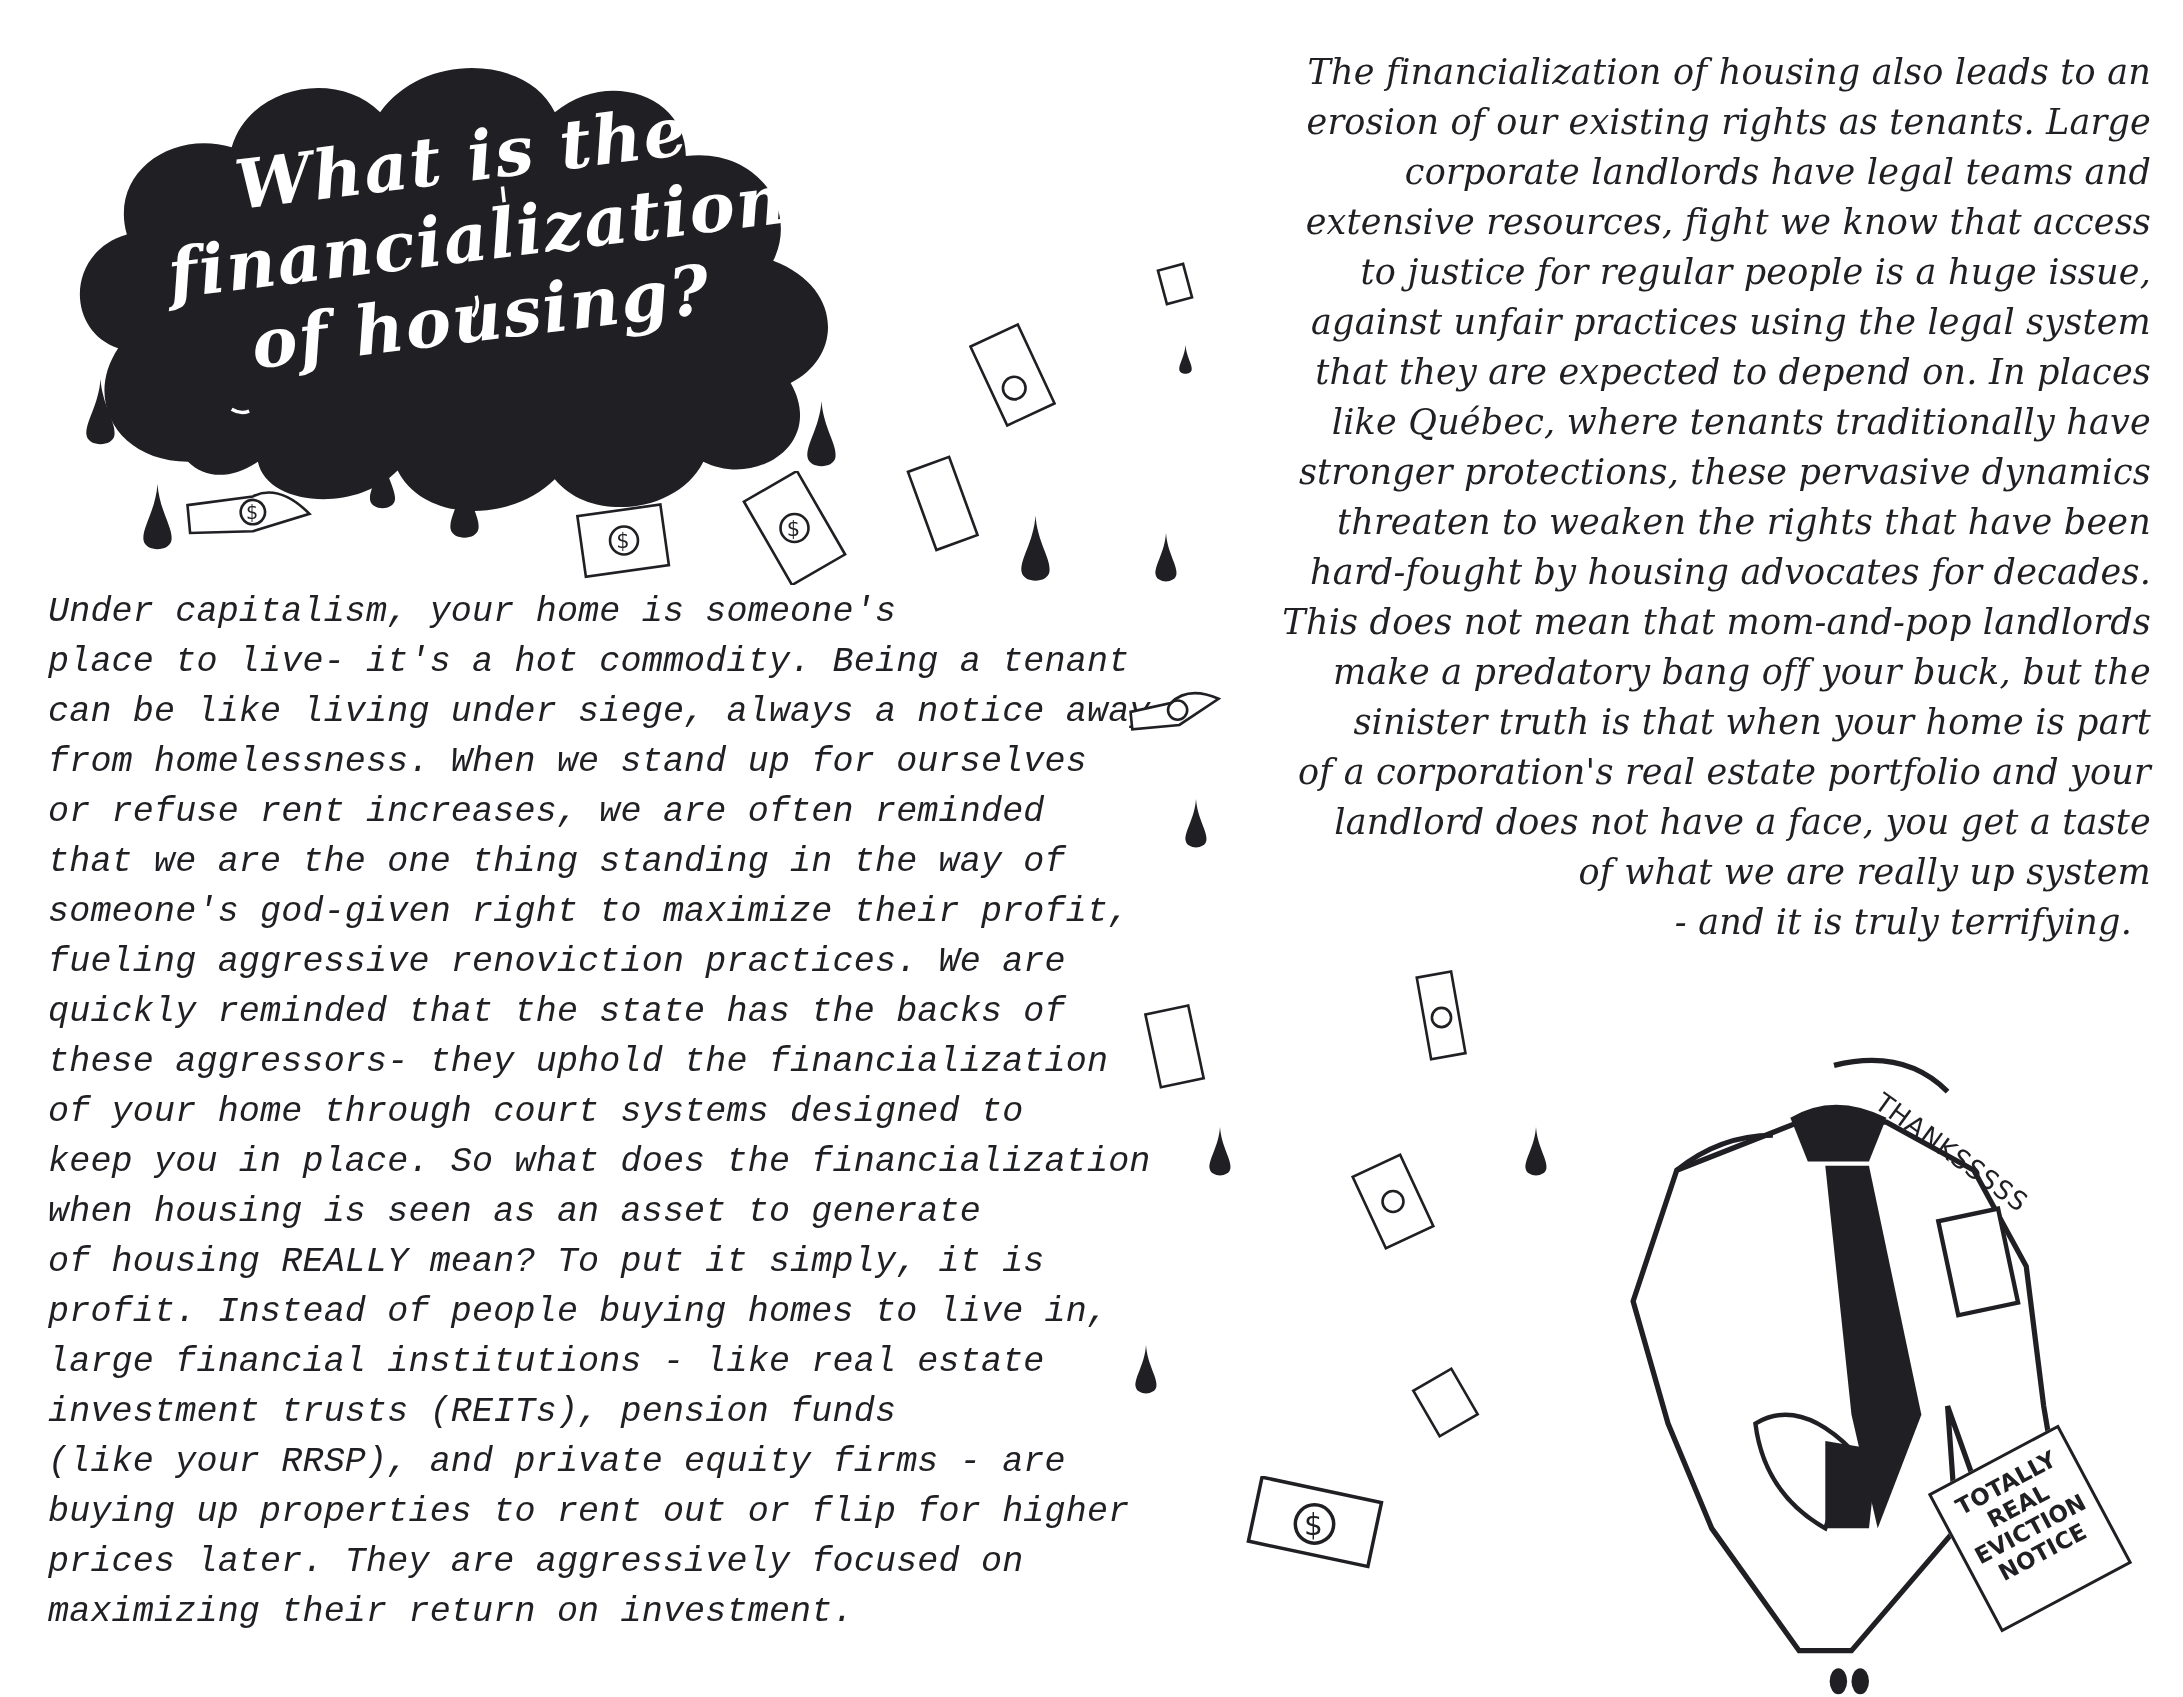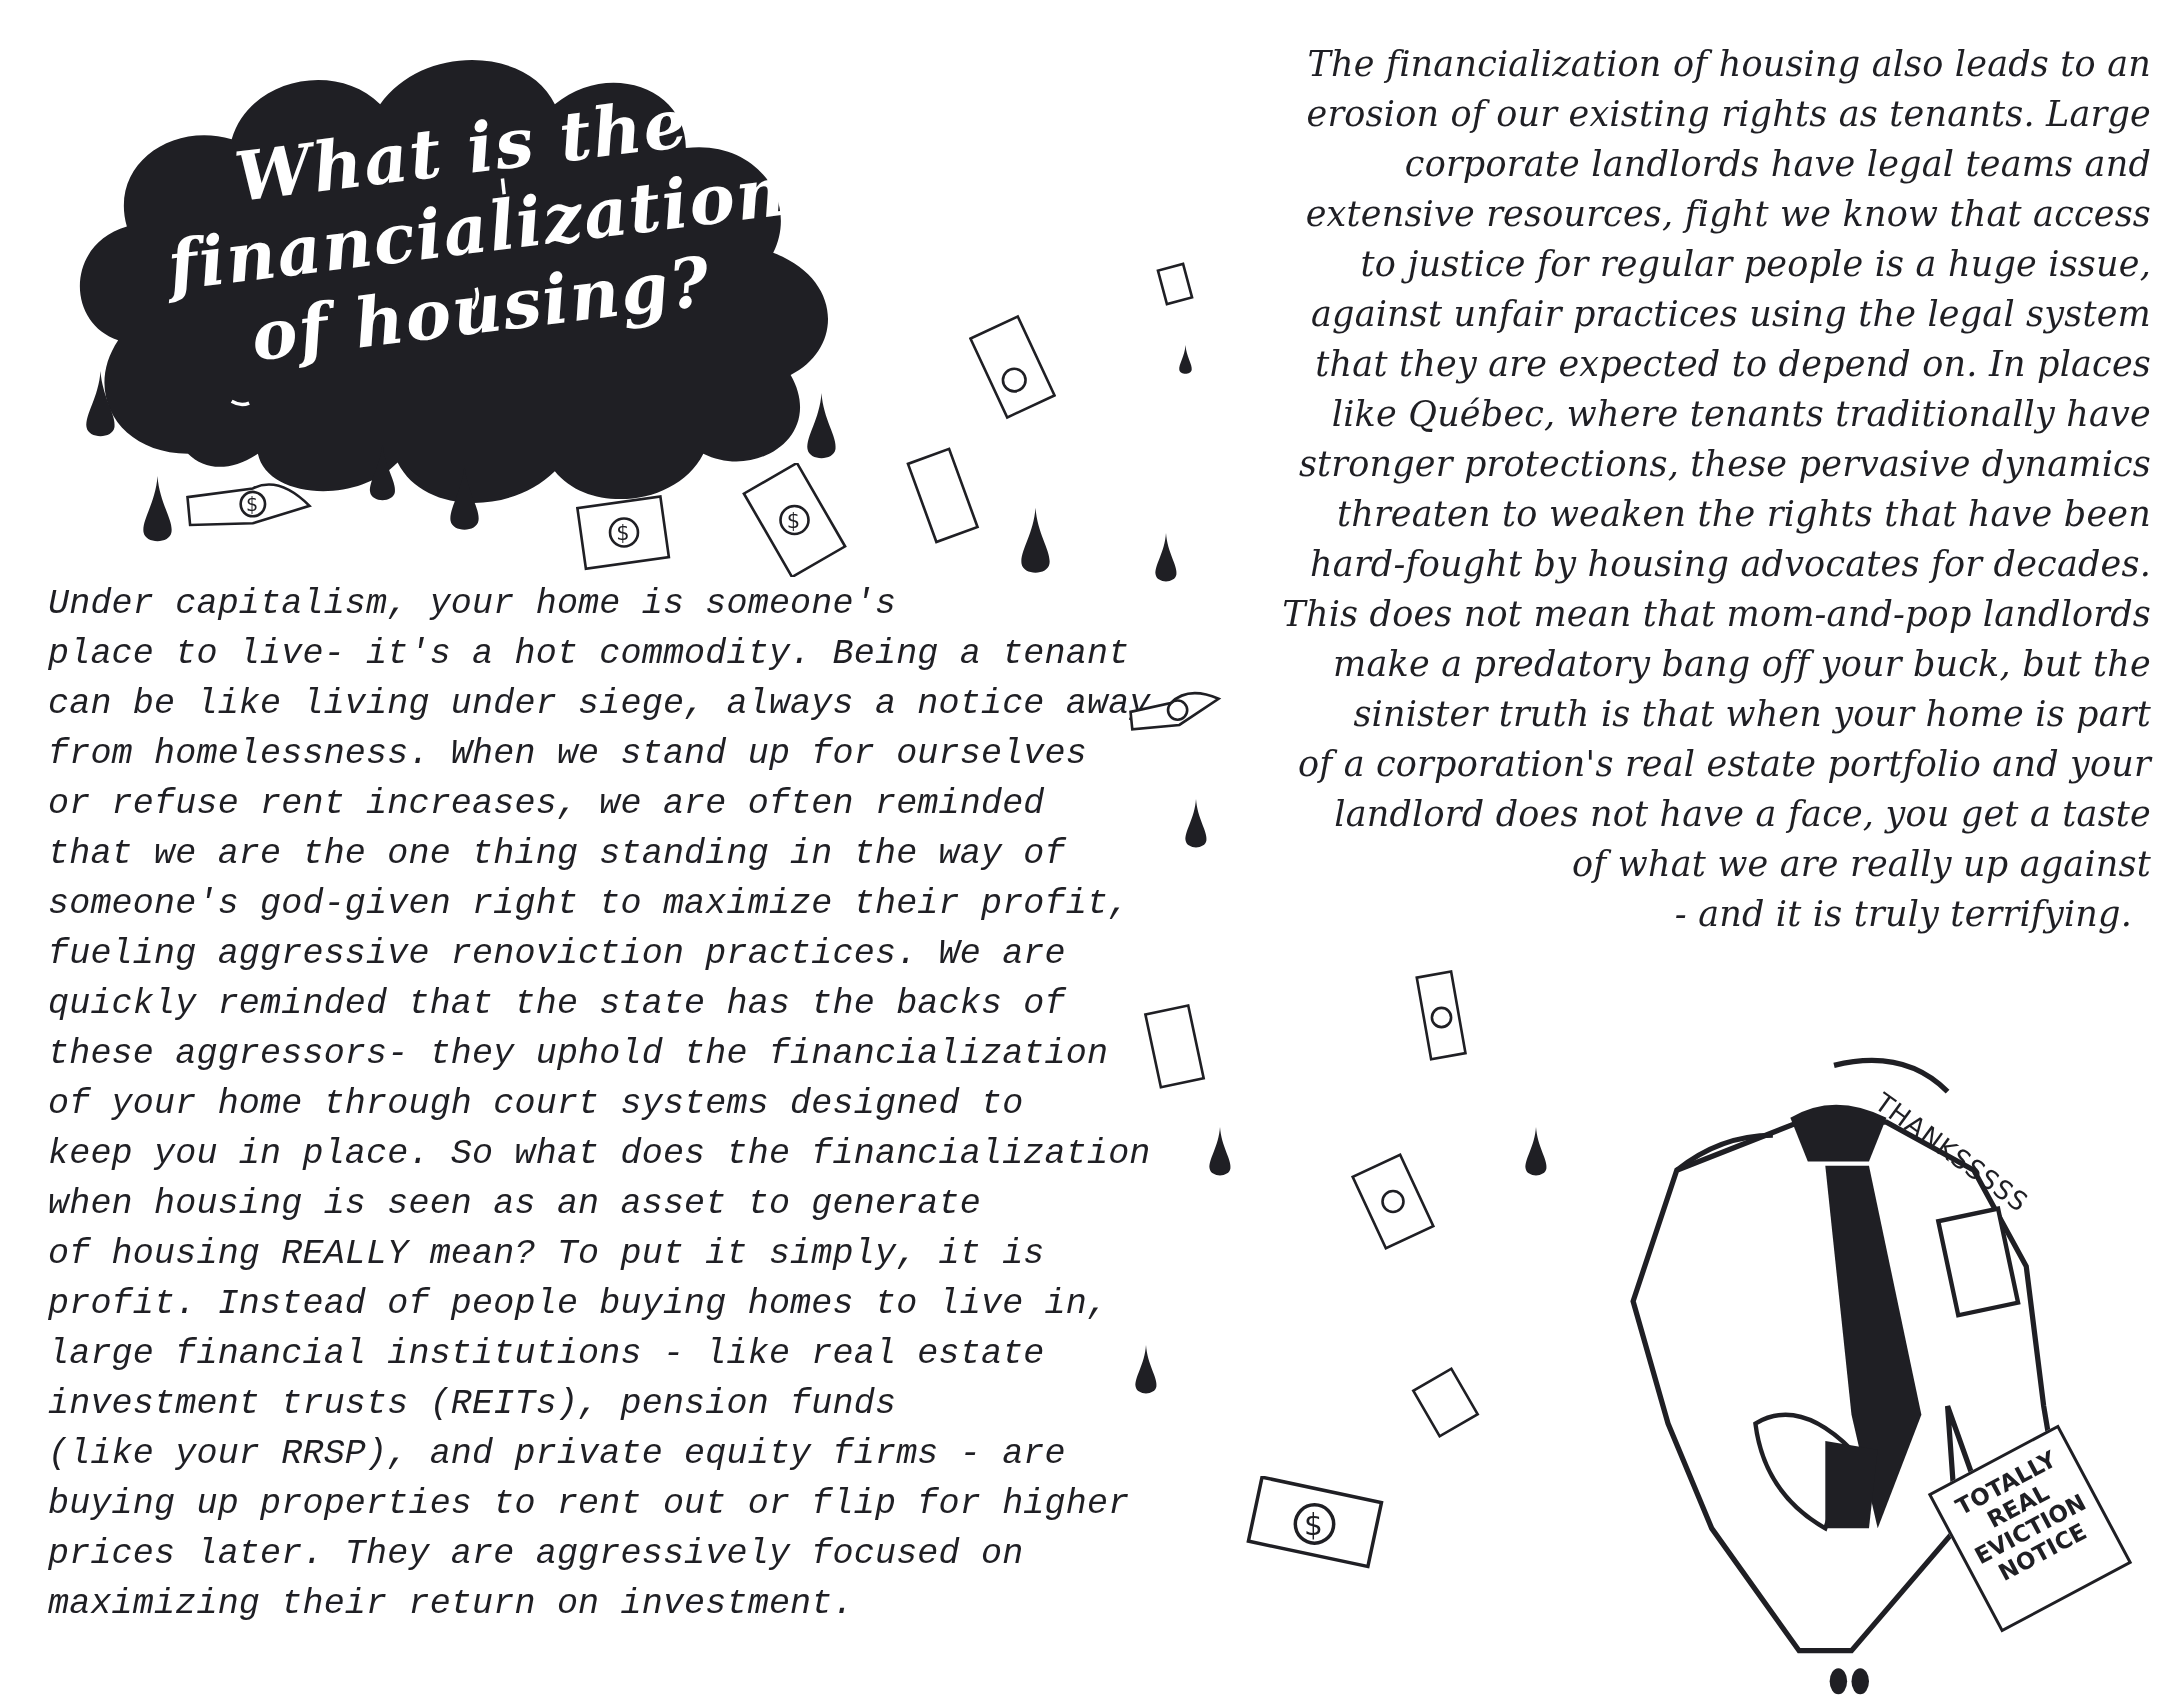--- a/index.html
+++ b/index.html
@@ -1,17 +1,17 @@
 <!DOCTYPE html>
 <html style="font-size:14px"><head>
 <meta charset="utf-8">
 <style>
   html, body { margin: 0; padding: 0; background: #ffffff; }
   body { width: 2184px; height: 1698px; position: relative; overflow: hidden; }
-  .page { position: absolute; top: 4px; height: 1436px; }
+  .page { position: absolute; top: 12px; height: 1436px; }
   .page-left { left: 0; width: 1092px; }
   .page-right { left: 1092px; width: 1092px; }
   .text-block {
     position: absolute;
     font-family: "DejaVu Serif", serif;
     font-style: italic;
     font-size: 35px;
     line-height: 50px;
     color: #1f1f24;
     letter-spacing: 0.2px;
@@ -145,21 +145,21 @@
     <span class="line">that they are expected to depend on. In places</span>
     <span class="line">like Québec, where tenants traditionally have</span>
     <span class="line">stronger protections, these pervasive dynamics</span>
     <span class="line">threaten to weaken the rights that have been</span>
     <span class="line">hard-fought by housing advocates for decades.</span>
     <span class="line">This does not mean that mom-and-pop landlords</span>
     <span class="line">make a predatory bang off your buck, but the</span>
     <span class="line">sinister truth is that when your home is part</span>
     <span class="line">of a corporation's real estate portfolio and your</span>
     <span class="line">landlord does not have a face, you get a taste</span>
-    <span class="line">of what we are really up against</span>
+    <span class="line">of what we are really up system</span>
     <span class="line last">- and it is truly terrifying.</span>
   </div>
 </div>
 
 <svg class="deco" style="left:1153px;top:258px" width="44" height="52" viewBox="0 0 50 60">
     <rect x="10" y="10" width="30" height="40" transform="rotate(-15 25 30)" fill="#fff" stroke="#1f1f24" stroke-width="3"></rect>
   </svg>
 <svg class="deco" style="left:1175px;top:345px" width="21" height="31" viewBox="0 0 40 80">
     <path d="M20,0 C22,30 38,50 36,64 C34,78 6,78 4,64 C2,50 18,30 20,0Z" fill="#1f1f24"></path>
   </svg>

